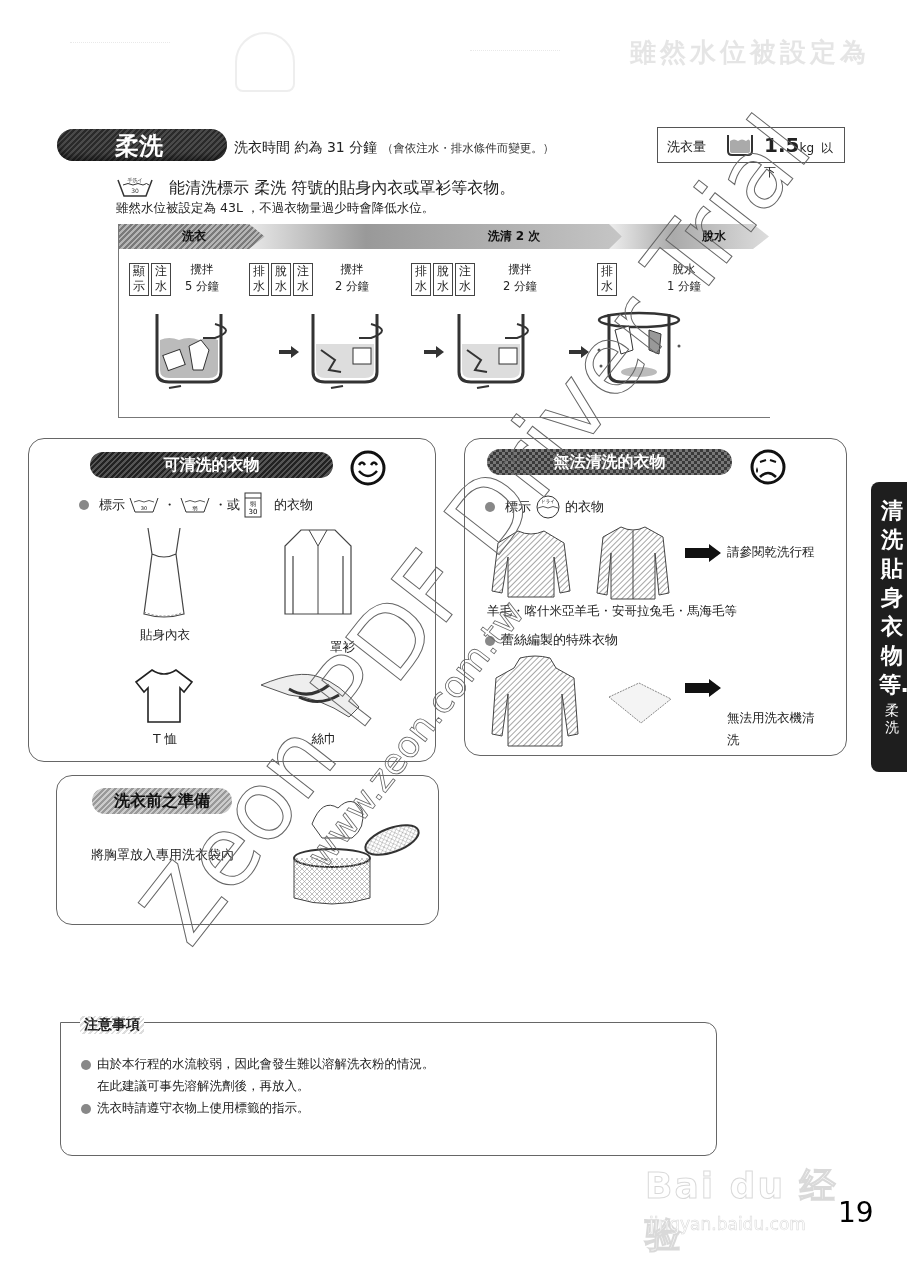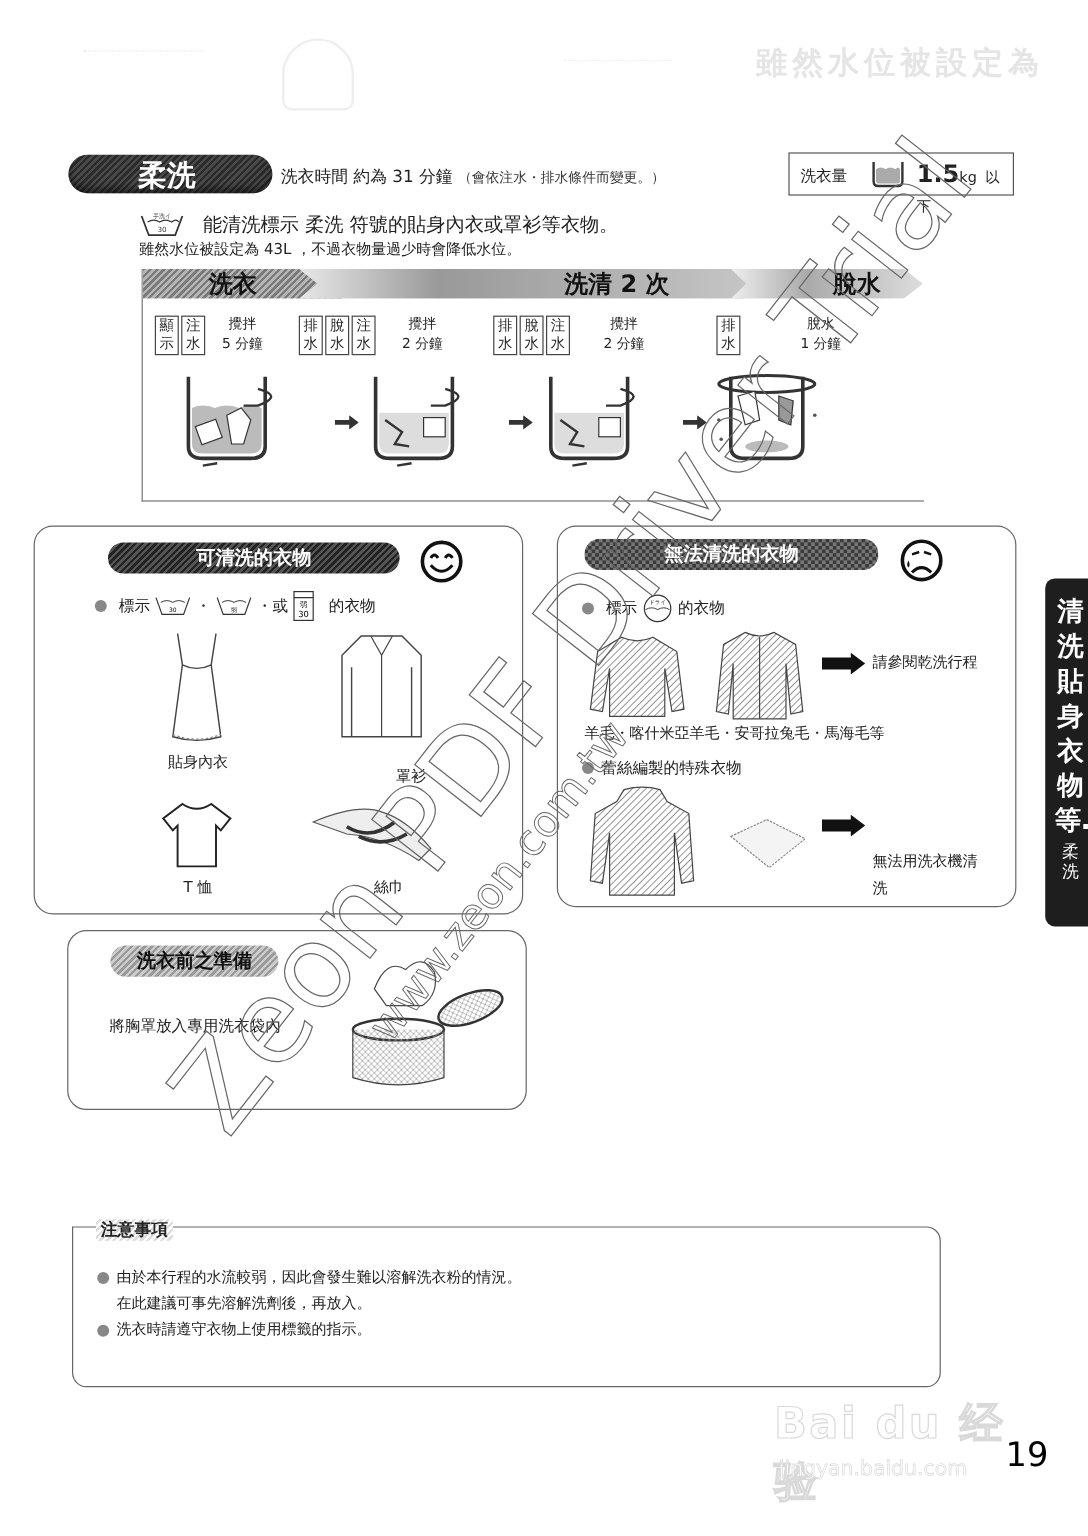--- a/index.html
+++ b/index.html
@@ -25,21 +25,21 @@
   .capacity-box .cap-value { position: absolute; left: 106px; top: 5px; font-size: 20px; font-weight: bold; }
   .capacity-box .cap-value small { font-size: 12px; font-weight: normal; }
 
   .symbol-line { position: absolute; left: 116px; top: 176px; font-size: 16px; font-weight: normal; }
   .symbol-line .hand-icon { display: inline-block; vertical-align: middle; width: 38px; height: 24px; margin-right: 10px; }
   .water-note { position: absolute; left: 116px; top: 200px; font-size: 12.5px; }
 
   
   .process { position: absolute; left: 118px; top: 224px; width: 652px; height: 194px; border: 1px solid #777; border-right: none; border-top: none; }
   .process .bar { position: absolute; left: 0; top: 0; width: 652px; height: 25px; background: #fff; }
-  .process .seg { position: absolute; top: 0; height: 25px; font-size: 20px; font-weight: bold; color: #111; text-align: center; line-height: 25px; }
+  .process .seg { position: absolute; top: 0; height: 25px; font-size: 12px; font-weight: bold; color: #111; text-align: center; line-height: 25px; }
   .seg1 { left: 0; width: 180px; background: repeating-linear-gradient(135deg,#7a7a7a 0 2px,#b5b5b5 2px 4px); clip-path: polygon(0 0, 92% 0, 100% 50%, 92% 100%, 0 100%); }
   .seg2 { left: 130px; width: 390px; background: linear-gradient(90deg,#e8e8e8 0%,#999 30%, #c8c8c8 100%); clip-path: polygon(0 0, 95% 0, 100% 50%, 95% 100%, 0 100%, 4% 50%); }
   .seg3 { left: 490px; width: 160px; background: linear-gradient(90deg,#eee 0%,#aaa 40%,#ddd 100%); clip-path: polygon(0 0, 90% 0, 100% 50%, 90% 100%, 0 100%, 8% 50%); }
   .step { position: absolute; top: 36px; display: flex; align-items: center; gap: 12px; }
   .kbox { display: inline-flex; flex-direction: column; width: 20px; height: 33px; border: 1.5px solid #444; font-size: 12px; line-height: 15px; text-align: center; justify-content: center; margin-right: 2px; background: #fff; }
   .step-text { font-size: 11.5px; line-height: 17px; text-align: center; }
   .tub { position: absolute; top: 86px; width: 90px; height: 80px; }
   .arrow-r { position: absolute; top: 122px; width: 20px; height: 12px; }
 
   
@@ -49,21 +49,21 @@
   .pill.check { background: repeating-conic-gradient(#3a3a3a 0 25%, #777 0 50%) 0 0/6px 6px; }
   .pill.light { background: repeating-linear-gradient(135deg,#999 0 2px,#ccc 2px 4px); color: #111; }
   .bullet { display: inline-block; width: 10px; height: 10px; border-radius: 50%; background: #888; vertical-align: middle; margin-right: 6px; }
   .label-sm { position: absolute; font-size: 12.5px; text-align: center; }
   .arrow-black { position: absolute; width: 36px; height: 18px; }
 
   .side-tab { position: absolute; left: 871px; top: 482px; width: 40px; height: 290px; background: #1e1e1e; border-radius: 8px 0 0 8px; color: #fff; }
   .side-tab .main { position: absolute; left: 8px; top: 14px; width: 26px; font-size: 22px; line-height: 29px; text-align: center; font-weight: bold; }
   .side-tab .sub { position: absolute; left: 8px; top: 220px; width: 26px; font-size: 14px; line-height: 17px; text-align: center; }
 
-  .notes { position: absolute; left: 60px; top: 1022px; width: 724px; height: 134px; border: 1.5px solid #666; border-radius: 12px; border-top-left-radius: 0; padding-left: 22px; }
+  .notes { position: absolute; left: 60px; top: 1022px; width: 657px; height: 134px; border: 1.5px solid #666; border-radius: 12px; border-top-left-radius: 0; padding-left: 22px; }
   .notes-title { position: absolute; left: 80px; top: 1016px; font-size: 14px; font-weight: bold; background: #fff; padding: 0 4px;
     background-image: repeating-linear-gradient(135deg,#fff 0 2px,#ddd 2px 4px); }
   .notes ul { list-style: none; position: absolute; left: 20px; top: 30px; font-size: 12.5px; line-height: 22px; }
   .notes li .indent { display: block; padding-left: 16px; }
 
   .page-num { position: absolute; left: 838px; top: 1196px; font-size: 28px; color: #000000; }
   .baidu { position: absolute; left: 645px; top: 1162px; width: 210px; height: 80px; opacity: 0.22; color: #777; }
   .baidu .b1 { position: absolute; left: 0; top: 0; font-size: 36px; font-weight: bold; letter-spacing: 2px; -webkit-text-stroke: 1px #555; color: #fff; }
   .baidu .b2 { position: absolute; left: 4px; top: 52px; font-size: 17px; -webkit-text-stroke: 0.6px #555; color: #fff; }
 

